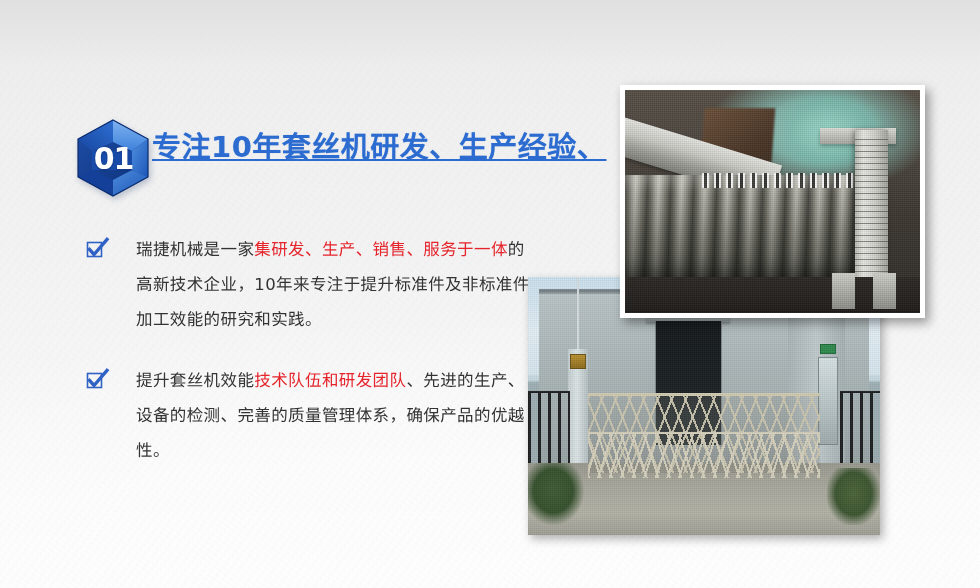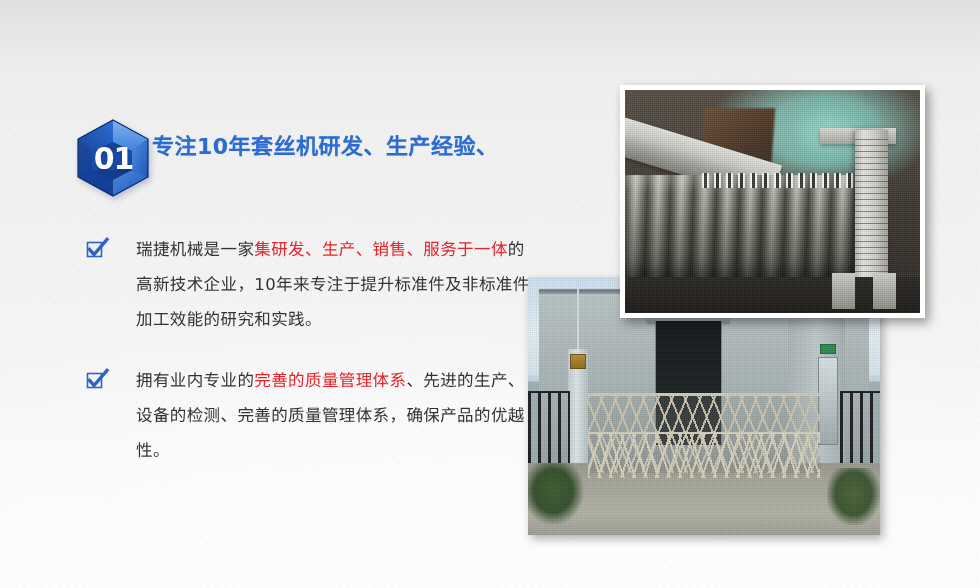--- a/index.html
+++ b/index.html
@@ -90,28 +90,29 @@
     color: #ffffff;
     letter-spacing: -1px;
     text-shadow: 0 1px 2px rgba(10,30,80,0.45);
     padding-left: 1px;
   }
 
   .title-block {
     padding-top: 6px;
   }
   .title-line {
-    font-size: 22px;
+    font-size: 29px;
     font-weight: bold;
     color: #2c6cd0;
     line-height: 46px;
     letter-spacing: 0.5px;
     white-space: nowrap;
     font-family: "DejaVu Sans", "Liberation Sans", sans-serif;
     text-shadow: 0 0 1px rgba(44,108,208,0.35);
+    text-decoration: underline;
   }
 
   
   .bullets {
     position: absolute;
     left: 86px;
     top: 232px;
     width: 450px;
   }
   .bullet {
@@ -428,21 +429,21 @@
         <div class="bullet-text"><span>瑞捷机械是一家</span><span class="hl">集研发、生产、销售、服务于一体</span><span>的高新技术企业，10年来专注于提升标准件及非标准件加工效能的研究和实践。</span></div>
       </div>
 
       <div class="bullet">
         <span class="check-icon">
           <svg viewBox="0 0 22 22" xmlns="http://www.w3.org/2000/svg" aria-hidden="true">
             <rect x="1.5" y="4.5" width="14" height="14" fill="none" stroke="#2f62c4" stroke-width="1.6"></rect>
             <path d="M3.5 11.5 L8 16.5 L21 1.5" fill="none" stroke="#2f62c4" stroke-width="3.4" stroke-linecap="square" stroke-linejoin="miter"></path>
           </svg>
         </span>
-        <div class="bullet-text"><span>拥有业内专业的</span><span class="hl">完善的质量管理体系</span><span>、先进的生产、设备的检测、完善的质量管理体系，确保产品的优越性。</span></div>
+        <div class="bullet-text"><span>提升套丝机效能</span><span class="hl">技术队伍和研发团队</span><span>、先进的生产、设备的检测、完善的质量管理体系，确保产品的优越性。</span></div>
       </div>
 
     </div>
   </div>
 
   <div class="photo photo-factory">
     <div class="pf pf-sky"></div>
     <div class="pf pf-roof"></div>
     <div class="pf pf-wall"></div>
     <div class="pf pf-tower"></div>

